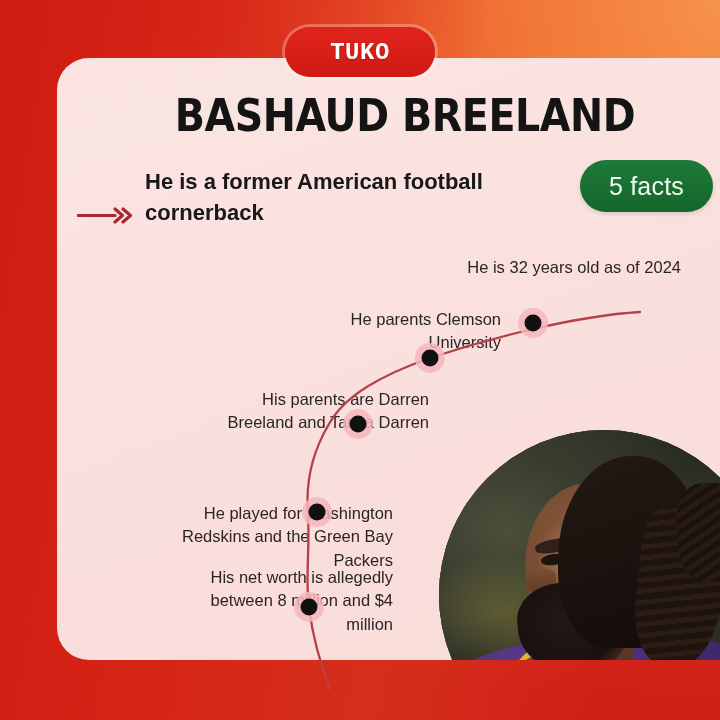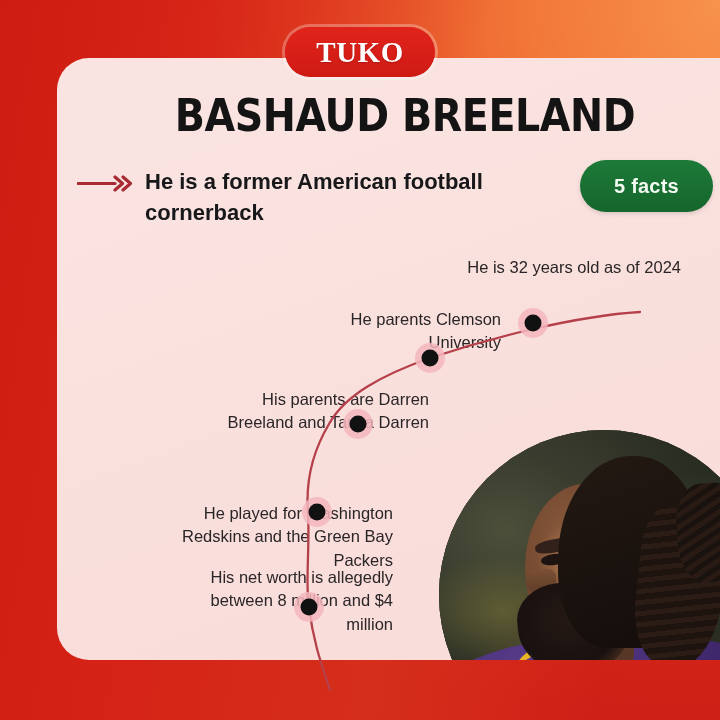--- a/index.html
+++ b/index.html
@@ -24,22 +24,22 @@
   
   .logo{
     position:absolute;left:50%;top:27px;transform:translateX(-50%);
     width:150px;height:50px;border-radius:25px;
     background:linear-gradient(180deg,#e0241c 0%,#cf1a14 100%);
     box-shadow:0 0 0 3px rgba(255,255,255,.28);
     display:flex;align-items:center;justify-content:center;
     z-index:9;
   }
   .logo-text{
-    color:#fff;font-weight:bold;font-size:29px;letter-spacing:.5px;
-    font-family:Liberation Serif, serif;
+    color:#fff;font-weight:bold;font-size:24px;letter-spacing:.5px;
+    font-family:Liberation Mono, monospace;
     text-shadow:0 1px 2px rgba(0,0,0,.18);
   }
 
   
   .card{
     position:absolute;left:57px;top:58px;width:696px;height:602px;
     border-radius:32px;
     background:linear-gradient(160deg,#fae4e1 0%,#f9e1de 40%,#f9dedb 70%,#f8dcd8 100%);
     overflow:hidden;
   }
@@ -49,21 +49,21 @@
     position:absolute;left:0;right:0;top:35px;text-align:center;
     font-family:"DejaVu Sans", sans-serif;
     font-weight:bold;font-size:45px;line-height:1;
     letter-spacing:-0.5px;color:#141414;
     transform:scaleX(.88);
   }
 
   
   .sub-row{
     position:absolute;left:20px;top:108px;width:500px;
-    display:flex;align-items:flex-start;gap:10px;
+    display:flex;align-items:flex-end;gap:10px;
   }
   .arrow{flex:0 0 auto;margin-top:9px;}
   .sub-text{
     font-weight:bold;font-size:22px;line-height:1.42;color:#18171a;
     max-width:420px;
   }
 
   
   .facts{position:absolute;left:0;top:0;width:619px;height:602px;}
   .fact{
@@ -183,21 +183,21 @@
   
   .badge{
     position:absolute;left:580px;top:160px;width:133px;height:52px;
     border-radius:26px;
     background:linear-gradient(180deg,#1d7a38 0%,#15662c 100%);
     display:flex;align-items:center;justify-content:center;
     z-index:10;
     box-shadow:0 2px 4px rgba(0,0,0,.12);
   }
   .badge-text{
-    color:#f2faf2;font-weight:bold;font-size:20px;letter-spacing:.2px;
+    color:#f2faf2;font-weight:normal;font-size:25px;letter-spacing:.2px;
   }
 </style>
 </head>
 <body>
 
 <div id="stage">
 
   <div class="bg"></div>
   <div class="bg-glow"></div>
 

